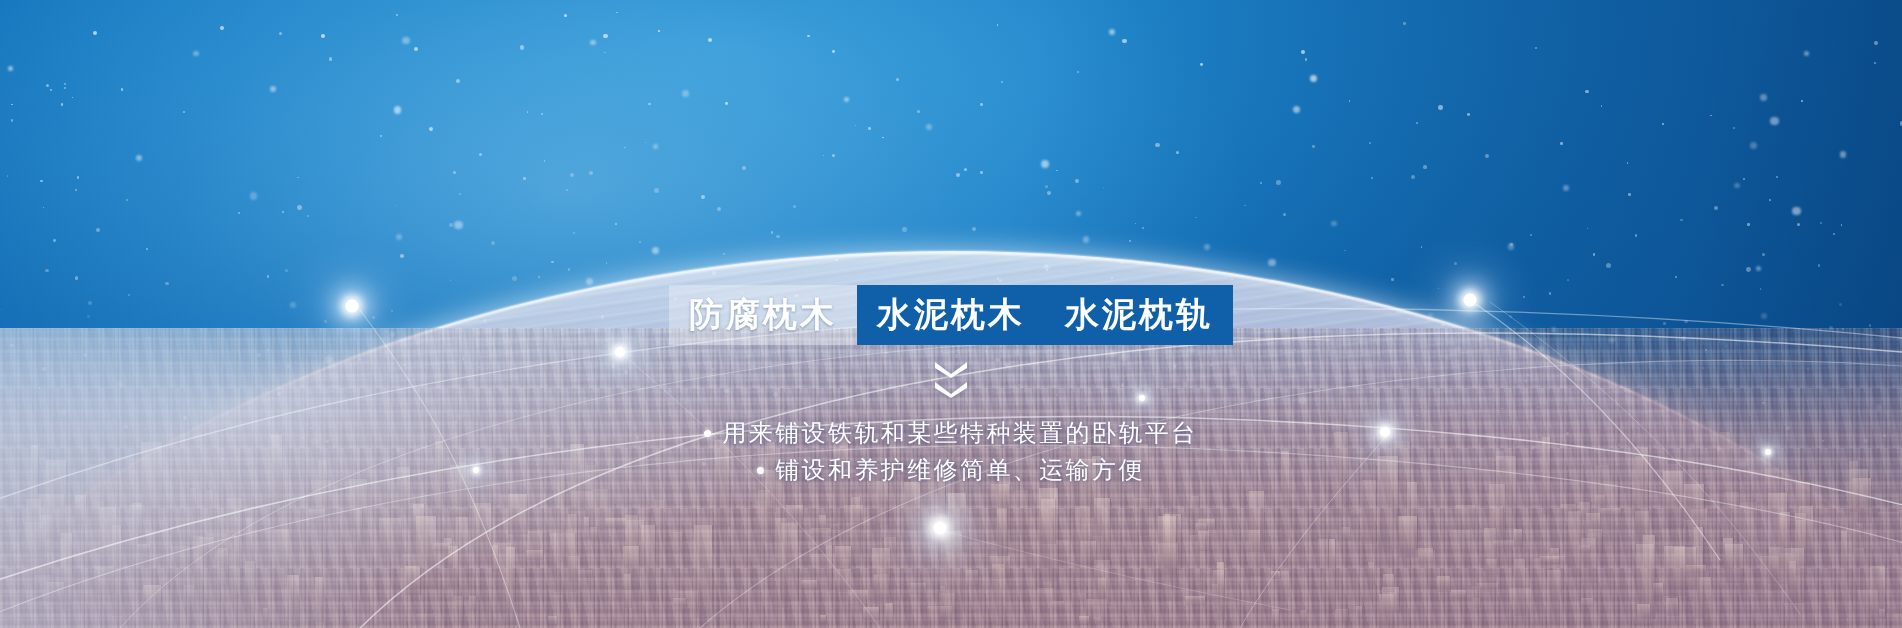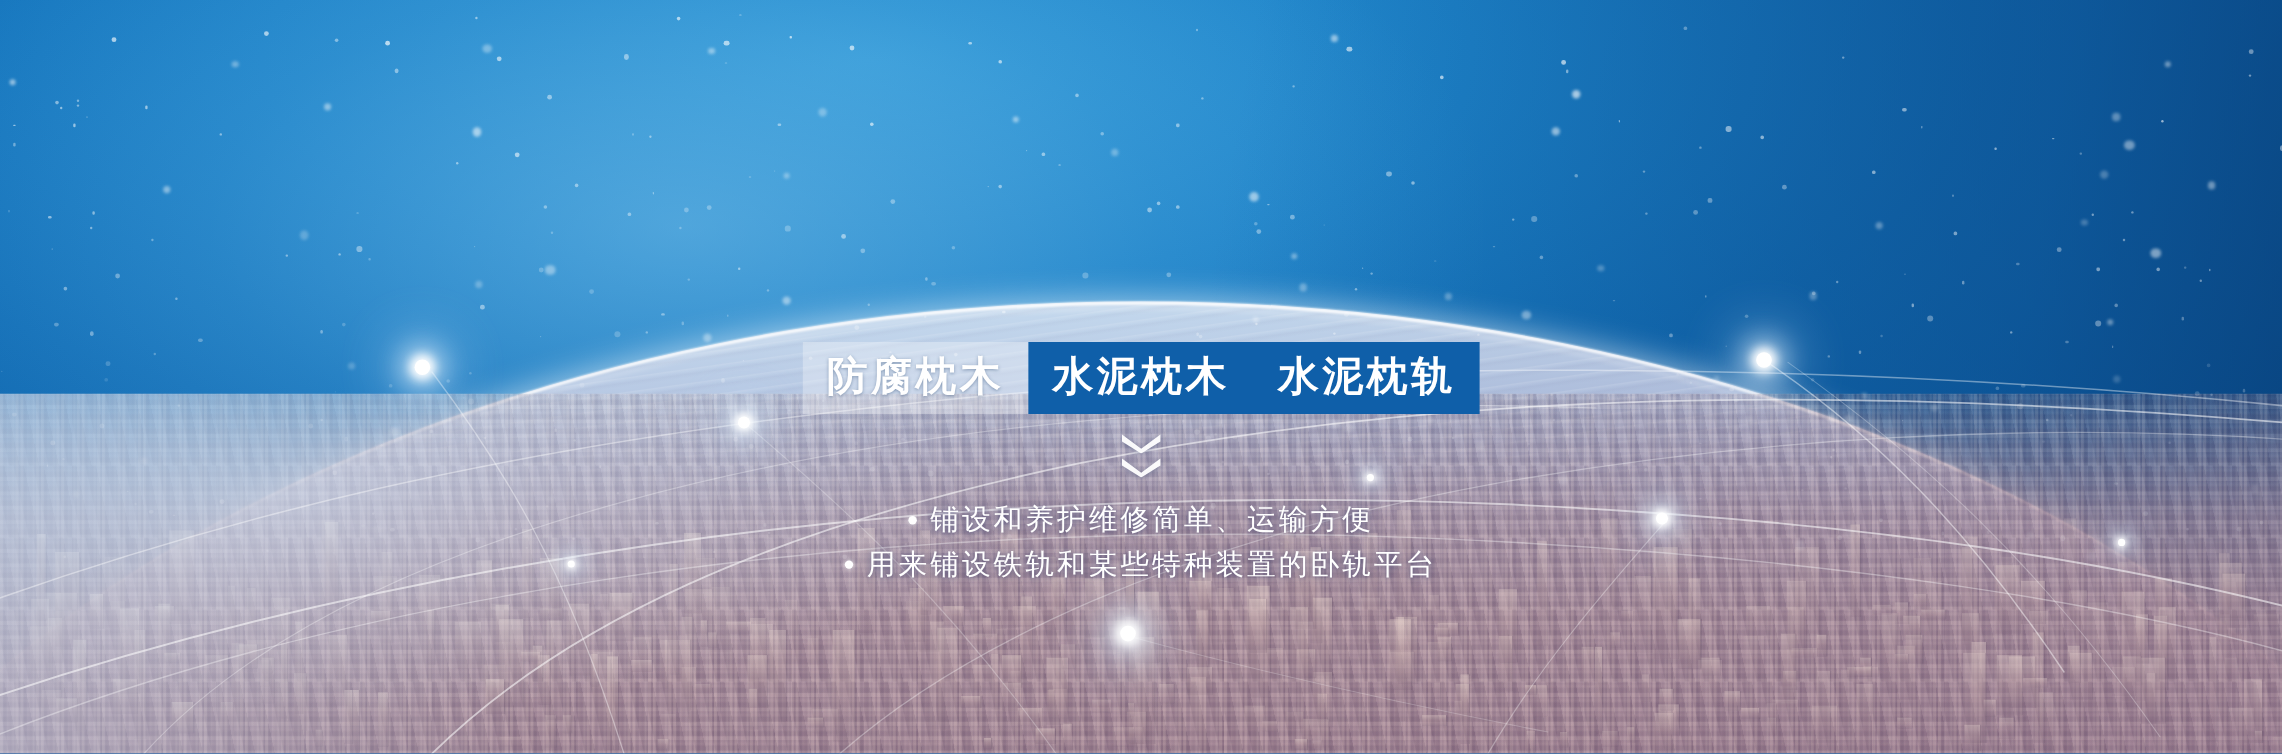--- a/index.html
+++ b/index.html
@@ -1025,22 +1025,22 @@
         <path d="M2 2 L18 14 L34 2 L34 8 L18 18 L2 8 Z" fill="#ffffff"></path>
       </svg>
       <svg width="36" height="18" viewBox="0 0 36 18">
         <path d="M2 2 L18 14 L34 2 L34 8 L18 18 L2 8 Z" fill="#ffffff"></path>
       </svg>
     </div>
 
     <div class="bullets">
       <div class="bullet">
         <span class="dot"></span>
-        <span class="bullet-text">铺设和养护维修简单、运输方便</span>
+        <span class="bullet-text">用来铺设铁轨和某些特种装置的卧轨平台</span>
       </div>
       <div class="bullet">
         <span class="dot"></span>
-        <span class="bullet-text">用来铺设铁轨和某些特种装置的卧轨平台</span>
+        <span class="bullet-text">铺设和养护维修简单、运输方便</span>
       </div>
     </div>
 
   </div>
 </div>
 
 </body></html>

